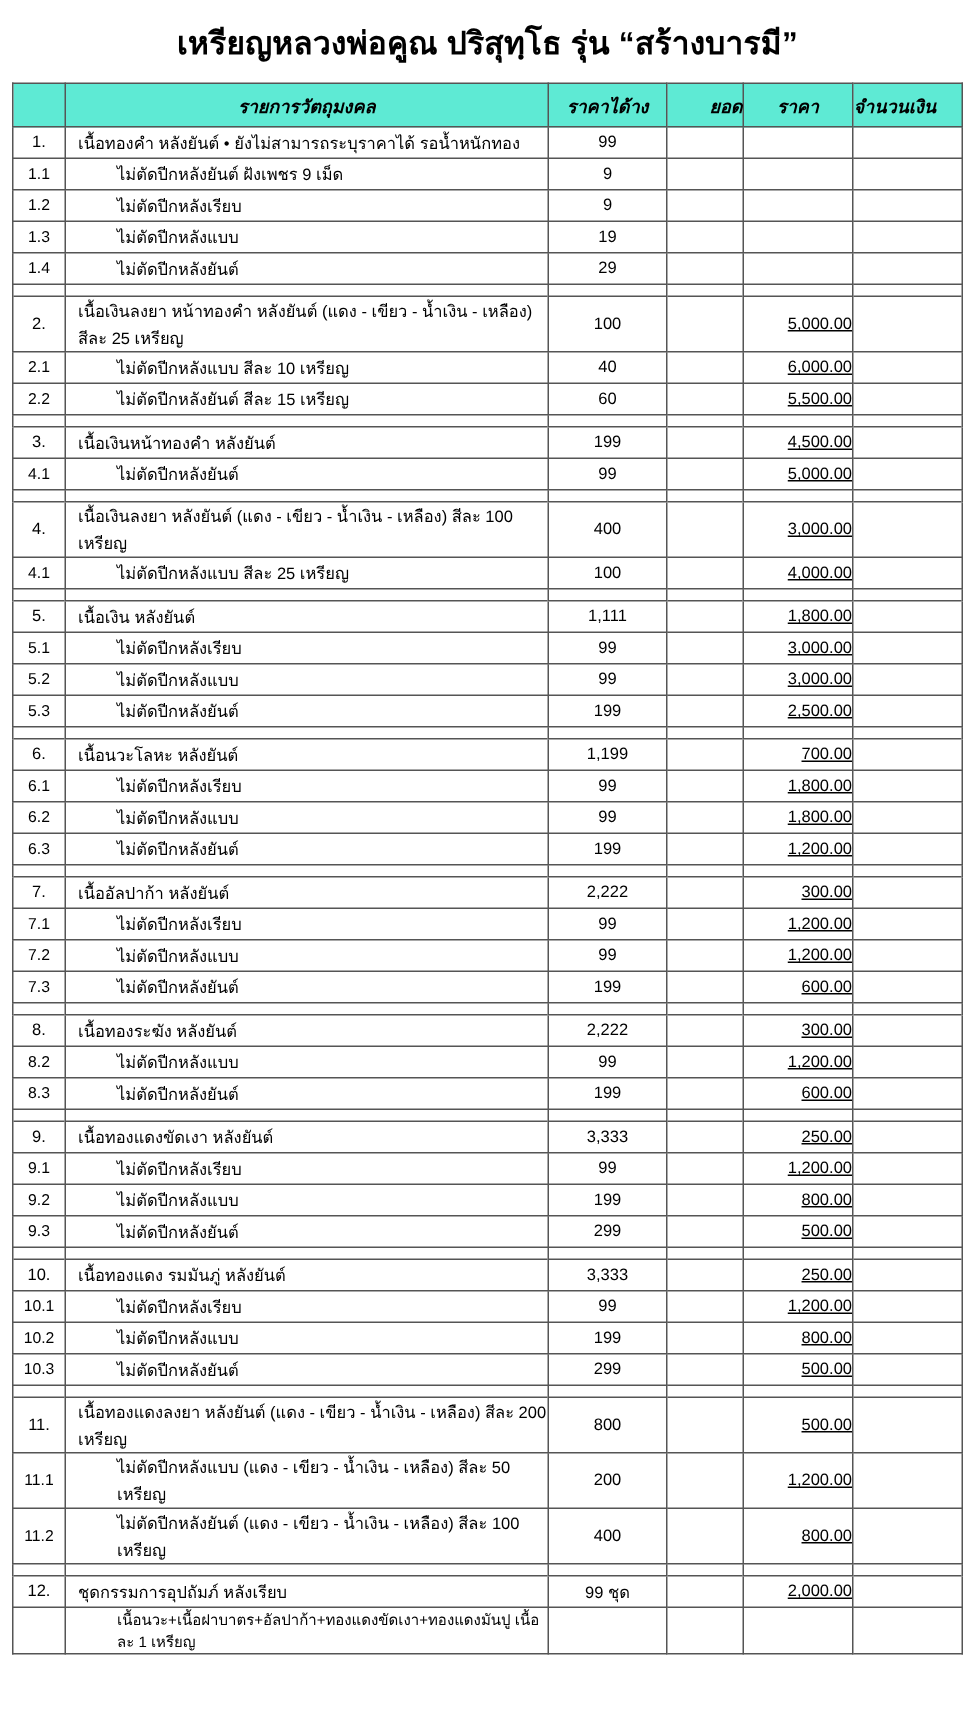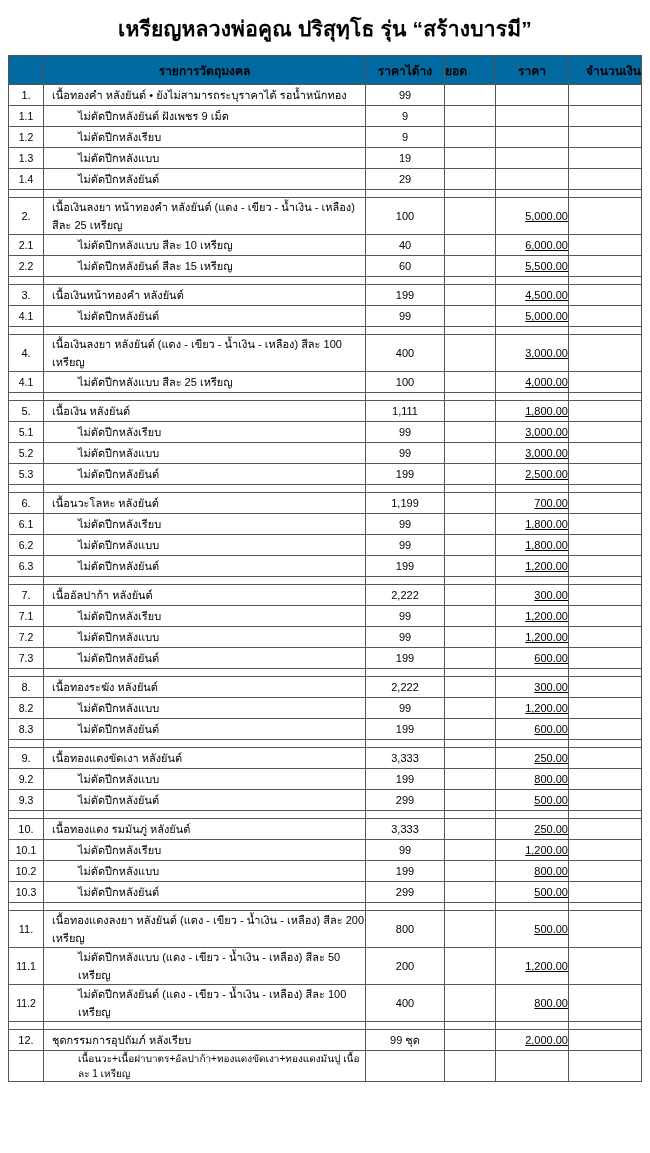--- a/index.html
+++ b/index.html
@@ -22,32 +22,33 @@
     border-collapse:collapse;
     table-layout:fixed;
     font-size:11px;
   }
   table.main td,table.main th{
     border:1px solid #555;
     padding:0;
     vertical-align:middle;
   }
   thead th{
-    background:#0369a1;
+    background:#5eead4;
     font-weight:bold;
     font-size:12px;
     height:28px;
     text-align:center;
+    font-style:italic;
   }
   .c-idx{width:34px;text-align:center;}
   .c-desc{}
   .c-qty{width:78px;text-align:center;}
-  .c-yod{width:50px;text-align:left;}
+  .c-yod{width:50px;text-align:right;}
   .c-price{width:72px;text-align:center;}
-  .c-total{width:72px;text-align:right;}
+  .c-total{width:72px;text-align:left;}
 
   td.idx{text-align:center;font-size:11px;padding:0 2px;}
   td.desc{text-align:left;padding:0 4px 0 6px;}
   td.qty{text-align:center;}
   td.price{text-align:right;padding-right:10px;text-decoration:underline;}
   td.total{}
 
   tr.row{height:21px;}
   tr.main-row td{font-weight:normal;}
   tr.main-row td.desc{padding-left:8px;}
@@ -359,20 +360,28 @@
         </tr>
         <tr class="row main-row group-start">
           <td class="idx">9.</td>
           <td class="desc">เนื้อทองแดงขัดเงา หลังยันต์</td>
           <td class="qty">3,333</td>
           <td class="qty"></td>
           <td class="price">250.00</td>
           <td class="total"></td>
         </tr>
         <tr class="row sub-row">
+          <td class="idx">9.1</td>
+          <td class="desc">ไม่ตัดปีกหลังเรียบ</td>
+          <td class="qty">99</td>
+          <td class="qty"></td>
+          <td class="price">1,200.00</td>
+          <td class="total"></td>
+        </tr>
+        <tr class="row sub-row">
           <td class="idx">9.2</td>
           <td class="desc">ไม่ตัดปีกหลังแบบ</td>
           <td class="qty">199</td>
           <td class="qty"></td>
           <td class="price">800.00</td>
           <td class="total"></td>
         </tr>
         <tr class="row sub-row">
           <td class="idx">9.3</td>
           <td class="desc">ไม่ตัดปีกหลังยันต์</td>

